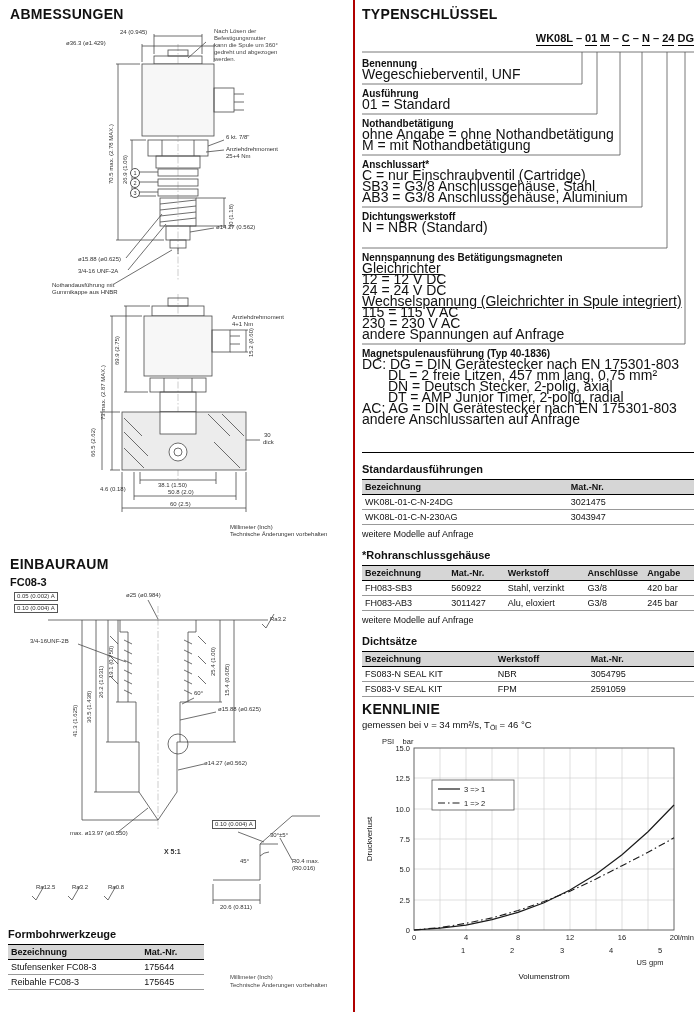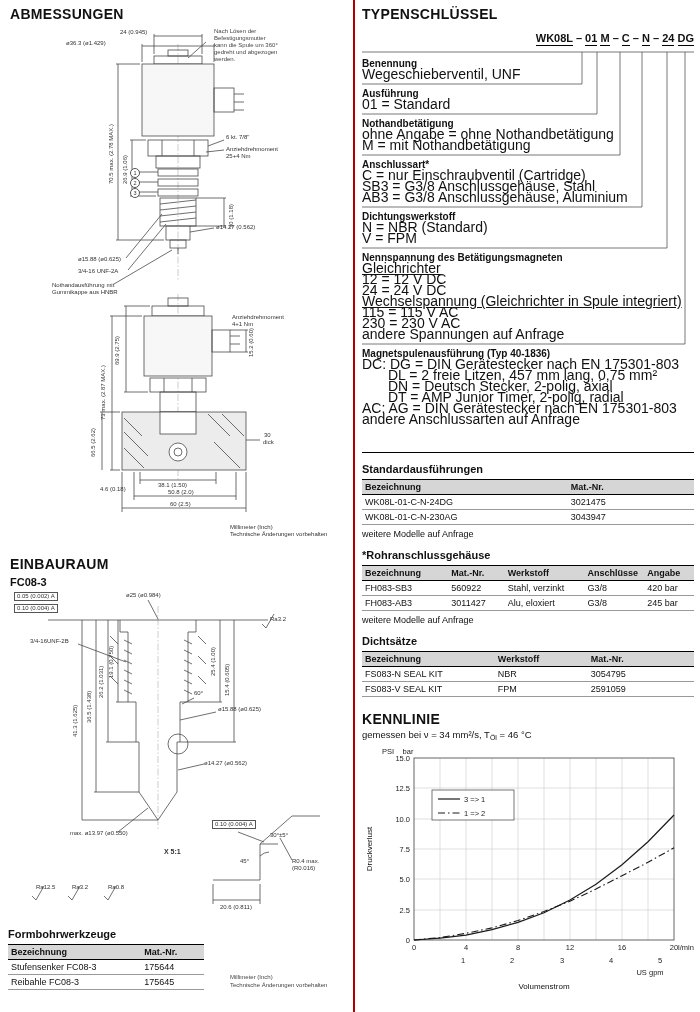--- a/index.html
+++ b/index.html
@@ -359,21 +359,20 @@
     </div>
     <div class="tsec" style="top:127px">
       <div class="h">Anschlussart*</div>
       <div class="l">C  =  nur Einschraubventil (Cartridge)</div>
       <div class="l">SB3 = G3/8 Anschlussgehäuse, Stahl</div>
       <div class="l">AB3 = G3/8 Anschlussgehäuse, Aluminium</div>
     </div>
     <div class="tsec" style="top:179px">
       <div class="h">Dichtungswerkstoff</div>
       <div class="l">N  =  NBR (Standard)</div>
-      <div class="l">V  =  FPM</div>
     </div>
     <div class="tsec" style="top:220px">
       <div class="h">Nennspannung des Betätigungsmagneten</div>
       <div class="l u">Gleichrichter</div>
       <div class="l">12  =  12 V DC</div>
       <div class="l">24  =  24 V DC</div>
       <div class="l u">Wechselspannung (Gleichrichter in Spule integriert)</div>
       <div class="l">115 = 115 V AC</div>
       <div class="l">230 = 230 V AC</div>
       <div class="l">andere Spannungen auf Anfrage</div>
@@ -451,21 +450,21 @@
       <td>3054795</td>
     </tr>
     <tr>
       <td>FS083-V SEAL KIT</td>
       <td>FPM</td>
       <td>2591059</td>
     </tr>
   </tbody>
     </table>
 
-  <div class="big" style="margin-top:14px">KENNLINIE</div>
+  <div class="big" style="margin-top:4px">KENNLINIE</div>
   <div class="csub"><span>gemessen bei ν = 34 mm²/s, T</span><span class="subsc">Öl</span><span> = 46 °C</span></div>
 
   <svg width="332" height="252" viewBox="0 0 332 252">
     <g stroke="#c9c9c9" stroke-width="0.6">
       <line x1="78" y1="14" x2="78" y2="196"></line>
         <line x1="104" y1="14" x2="104" y2="196"></line>
       <line x1="130" y1="14" x2="130" y2="196"></line>
         <line x1="156" y1="14" x2="156" y2="196"></line>
       <line x1="182" y1="14" x2="182" y2="196"></line>
         <line x1="208" y1="14" x2="208" y2="196"></line>

